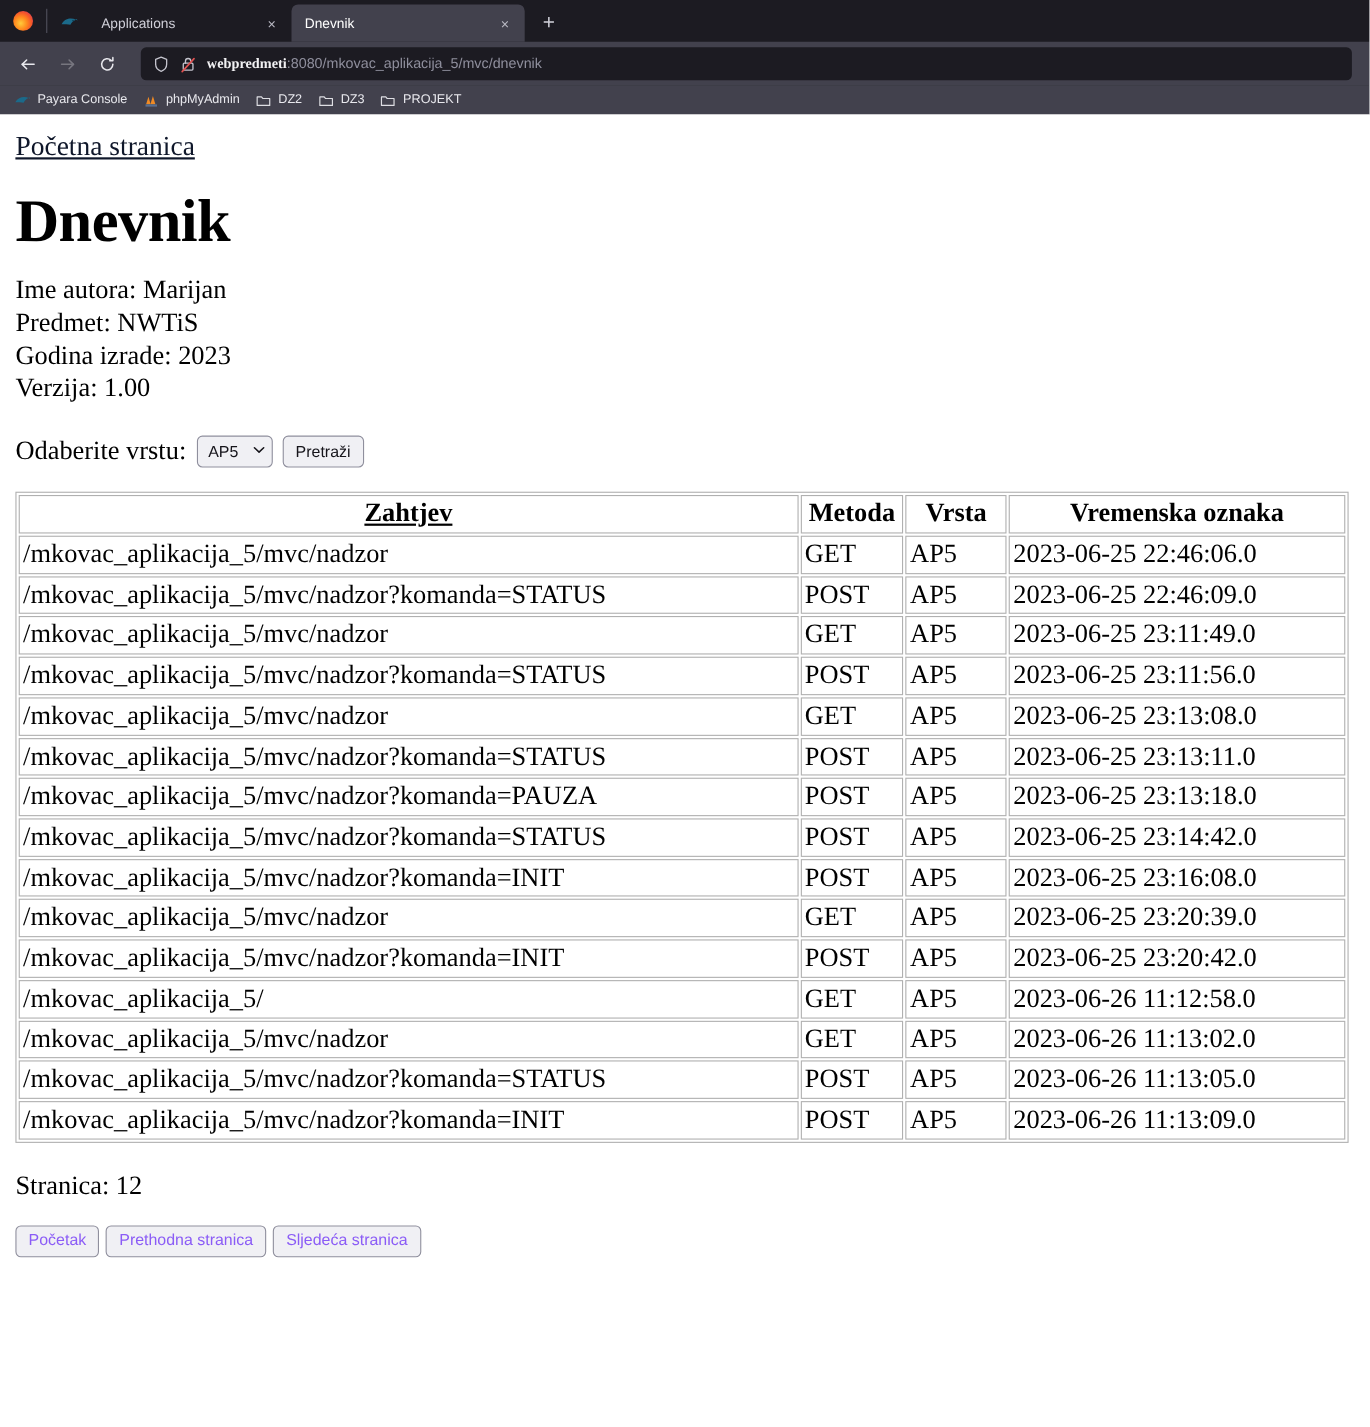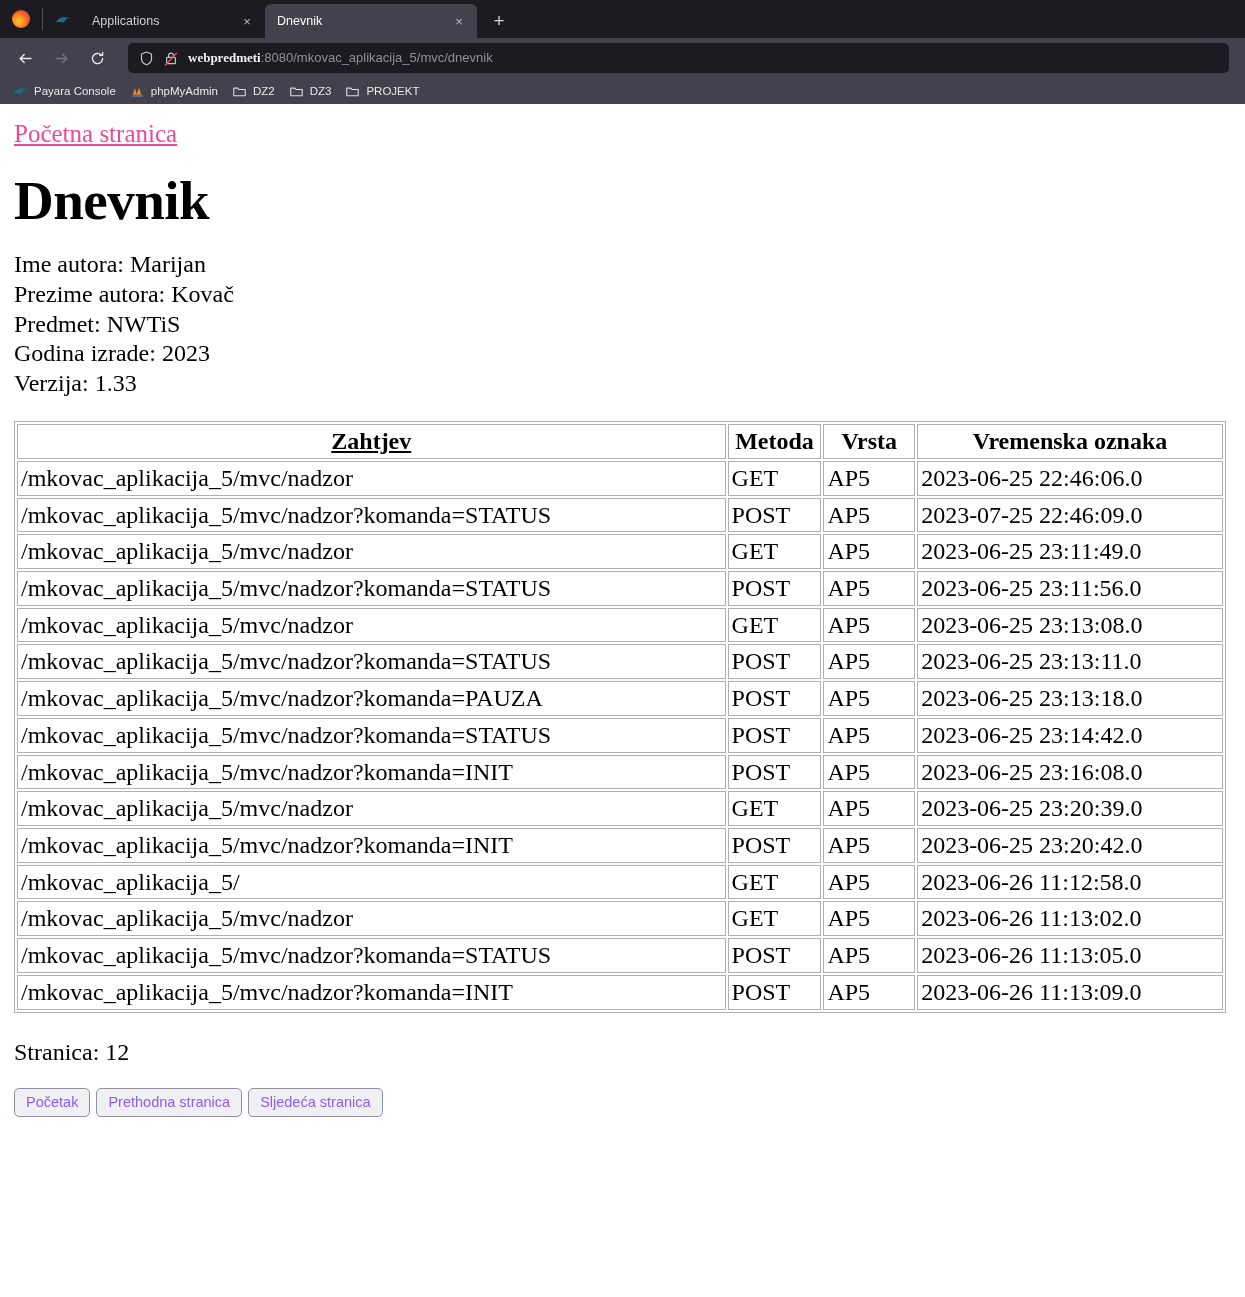--- a/index.html
+++ b/index.html
@@ -102,21 +102,21 @@
   #page-content {
     width: 1245px;
     background: #ffffff;
     padding: 0 8px;
     font-size: 19.5px;
     color: #000000;
   }
   .home-link {
     display: inline-block;
     margin: 16px 0 0 6px;
-    color: #ec4899;
+    color: #0f172a;
     text-decoration: underline;
     font-size: 25px;
     line-height: 1.15;
   }
   h1.page-title {
     margin: 24px 0 22px 6px;
     font-size: 55px;
     font-weight: bold;
     line-height: 1.0;
     letter-spacing: -0.5px;
@@ -326,26 +326,37 @@
 </div>
 
 <div id="page-content">
 
   <a class="home-link" href="#">Početna stranica</a>
 
   <h1 class="page-title">Dnevnik</h1>
 
   <div class="meta-block">
     <div class="meta-line">Ime autora: Marijan</div>
-    <div class="meta-line">Prezime autora: Kovač</div>
     <div class="meta-line">Predmet: NWTiS</div>
     <div class="meta-line">Godina izrade: 2023</div>
-    <div class="meta-line">Verzija: 1.33</div>
-  </div>
-
+    <div class="meta-line">Verzija: 1.00</div>
+  </div>
+
+  <div class="search-form">
+    <span class="search-label">Odaberite vrstu:</span>
+    <span class="vrsta-select">
+      <span>AP5</span>
+      <span class="sel-caret">
+        <svg width="11" height="8" viewBox="0 0 11 8" fill="none" stroke="#15141a" stroke-width="1.4" stroke-linecap="round" stroke-linejoin="round">
+          <path d="M1.3 2 L5.5 6 L9.7 2"></path>
+        </svg>
+      </span>
+    </span>
+    <span class="search-btn">Pretraži</span>
+  </div>
 
   <table class="log-table">
     <thead>
       <tr>
         <th class="col-zahtjev">Zahtjev</th>
         <th class="col-metoda">Metoda</th>
         <th class="col-vrsta">Vrsta</th>
         <th class="col-vrijeme">Vremenska oznaka</th>
       </tr>
     </thead>
@@ -353,21 +364,21 @@
         <tr>
           <td>/mkovac_aplikacija_5/mvc/nadzor</td>
           <td>GET</td>
           <td>AP5</td>
           <td>2023-06-25 22:46:06.0</td>
         </tr>
         <tr>
           <td>/mkovac_aplikacija_5/mvc/nadzor?komanda=STATUS</td>
           <td>POST</td>
           <td>AP5</td>
-          <td>2023-07-25 22:46:09.0</td>
+          <td>2023-06-25 22:46:09.0</td>
         </tr>
         <tr>
           <td>/mkovac_aplikacija_5/mvc/nadzor</td>
           <td>GET</td>
           <td>AP5</td>
           <td>2023-06-25 23:11:49.0</td>
         </tr>
         <tr>
           <td>/mkovac_aplikacija_5/mvc/nadzor?komanda=STATUS</td>
           <td>POST</td>

